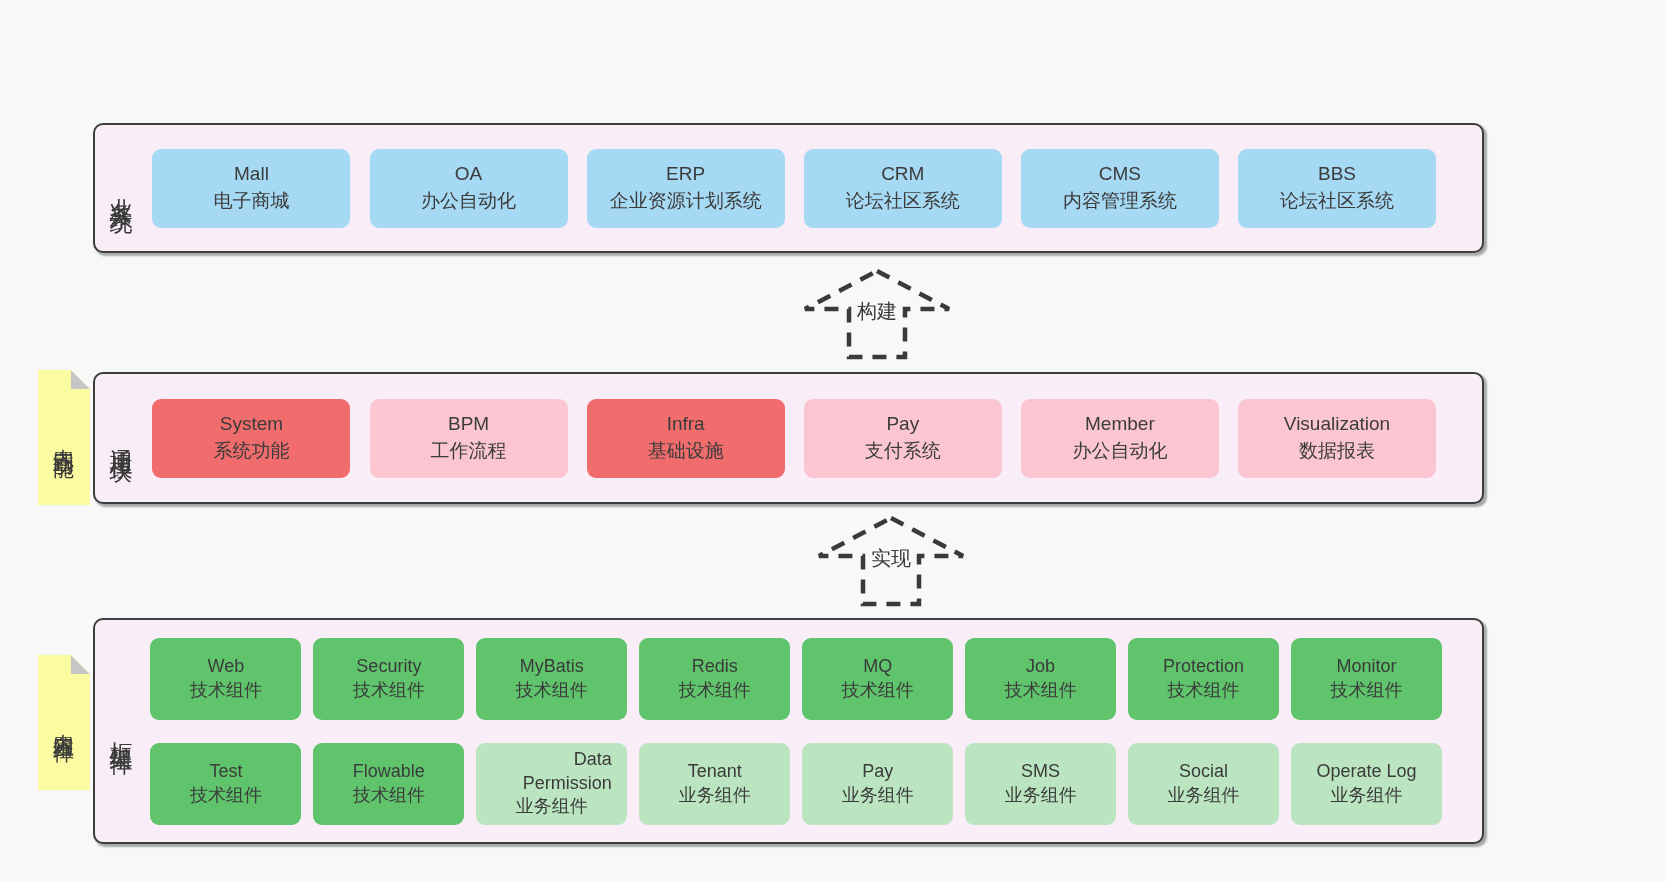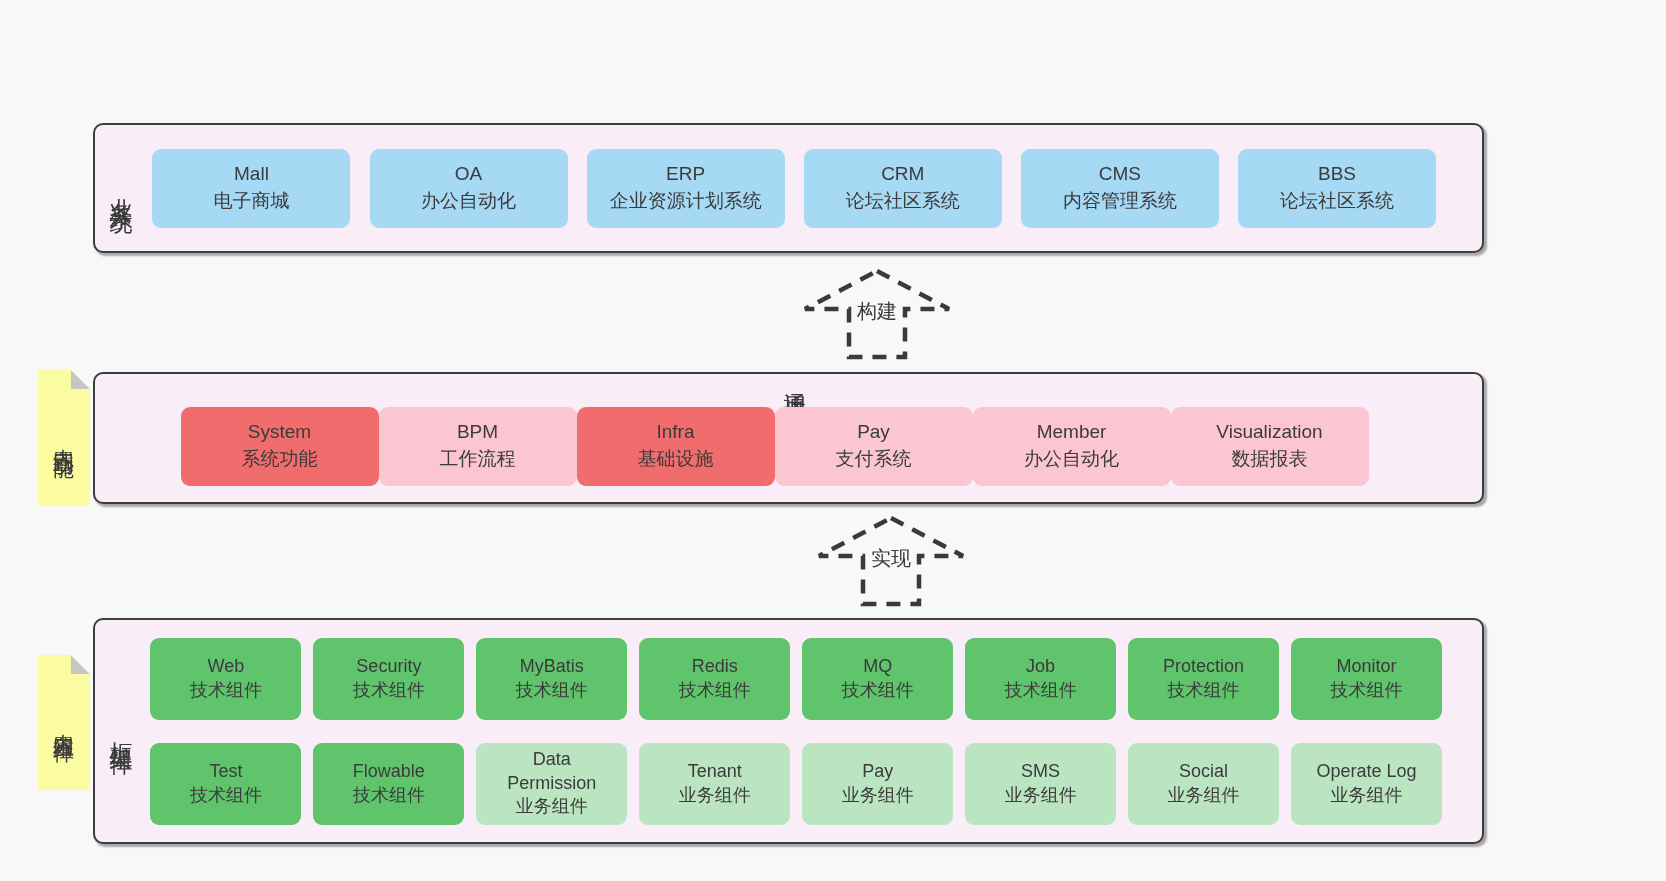--- a/index.html
+++ b/index.html
@@ -9,21 +9,21 @@
     font-family:"Liberation Sans", sans-serif;
   }
   
   .band {
     position:absolute; left:93px; width:1391px; box-sizing:border-box;
     background:#f9edf7; border:2px solid #3d3d3d; border-radius:10px;
     box-shadow:2.5px 2.5px 2px rgba(50,50,50,.4);
     display:flex; align-items:center; z-index:2;
   }
   #band-business   { top:123px; height:130px; }
-  #band-modules    { top:372px; height:132px;flex-direction:column; }
+  #band-modules    { top:372px; height:132px; }
   #band-components { top:618px; height:226px; }
   .band-label {
     flex:0 0 auto; margin-left:13px;
     writing-mode:vertical-rl; text-orientation:upright;
     font-size:23px; letter-spacing:4px; line-height:1.15; color:#3a3a3a;
   }
   .box-row {
     flex:1; display:flex; justify-content:space-between; align-items:center;
     padding:0 46px 0 18px;
   }
@@ -32,21 +32,21 @@
     gap:23px; padding:0;
   }
   .rows-wrap .box-row { padding:0 40px 0 16px; }
   
   .box {
     box-sizing:border-box; border-radius:9px;
     display:flex; flex-direction:column; justify-content:center; align-items:center;
     text-align:center; font-size:19px; line-height:1.42; color:#3b3b3b;
   }
   .band-single .box { width:198px; height:79px; }
-  .rows-wrap .box { width:151px; height:82px; font-size:18px; line-height:1.3; }
+  .rows-wrap .box { width:151px; height:82px; font-size:18px; line-height:1.3;text-align:right; }
   .rows-wrap .box .en { display:inline-block; max-width:120px; }
   .box.blue   { background:#a6d9f3; }
   .box.red    { background:#f16c6c; }
   .box.pink   { background:#fbc6d1; }
   .box.green  { background:#5fc46b; }
   .box.lgreen { background:#bae5c0; }
   
   .sticky {
     position:absolute; left:38px; width:52px; height:135px; z-index:1;
     background:#fbfba1; box-shadow:1px 2px 2px rgba(0,0,0,.25);

